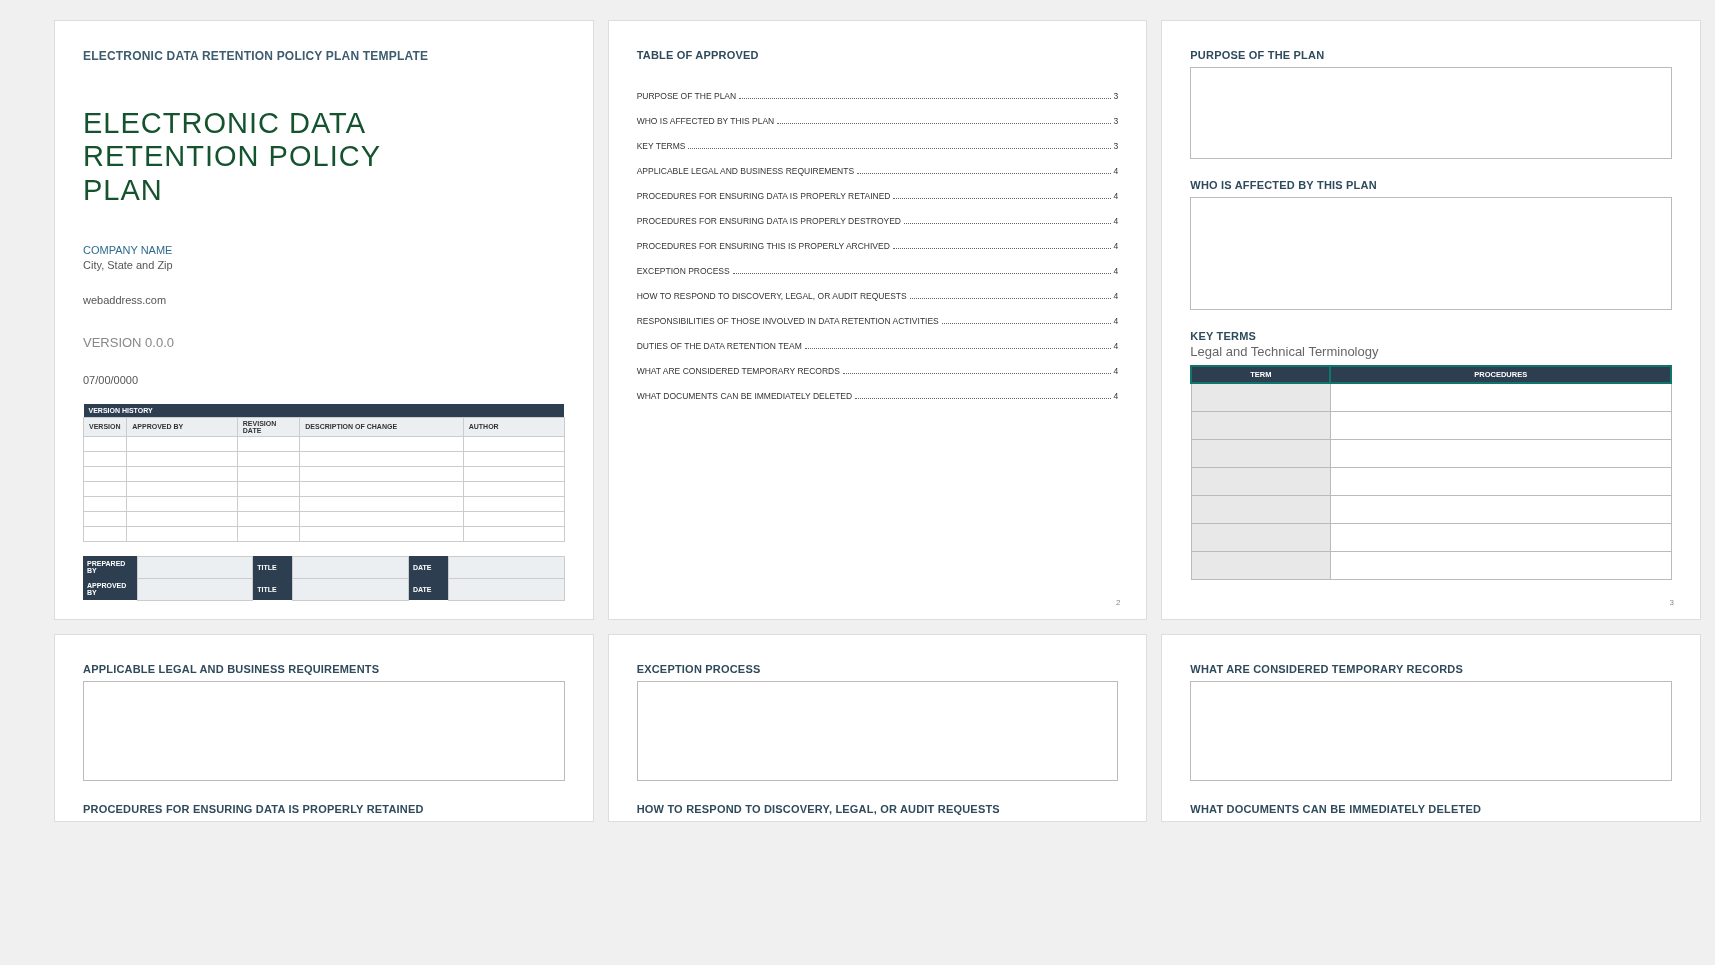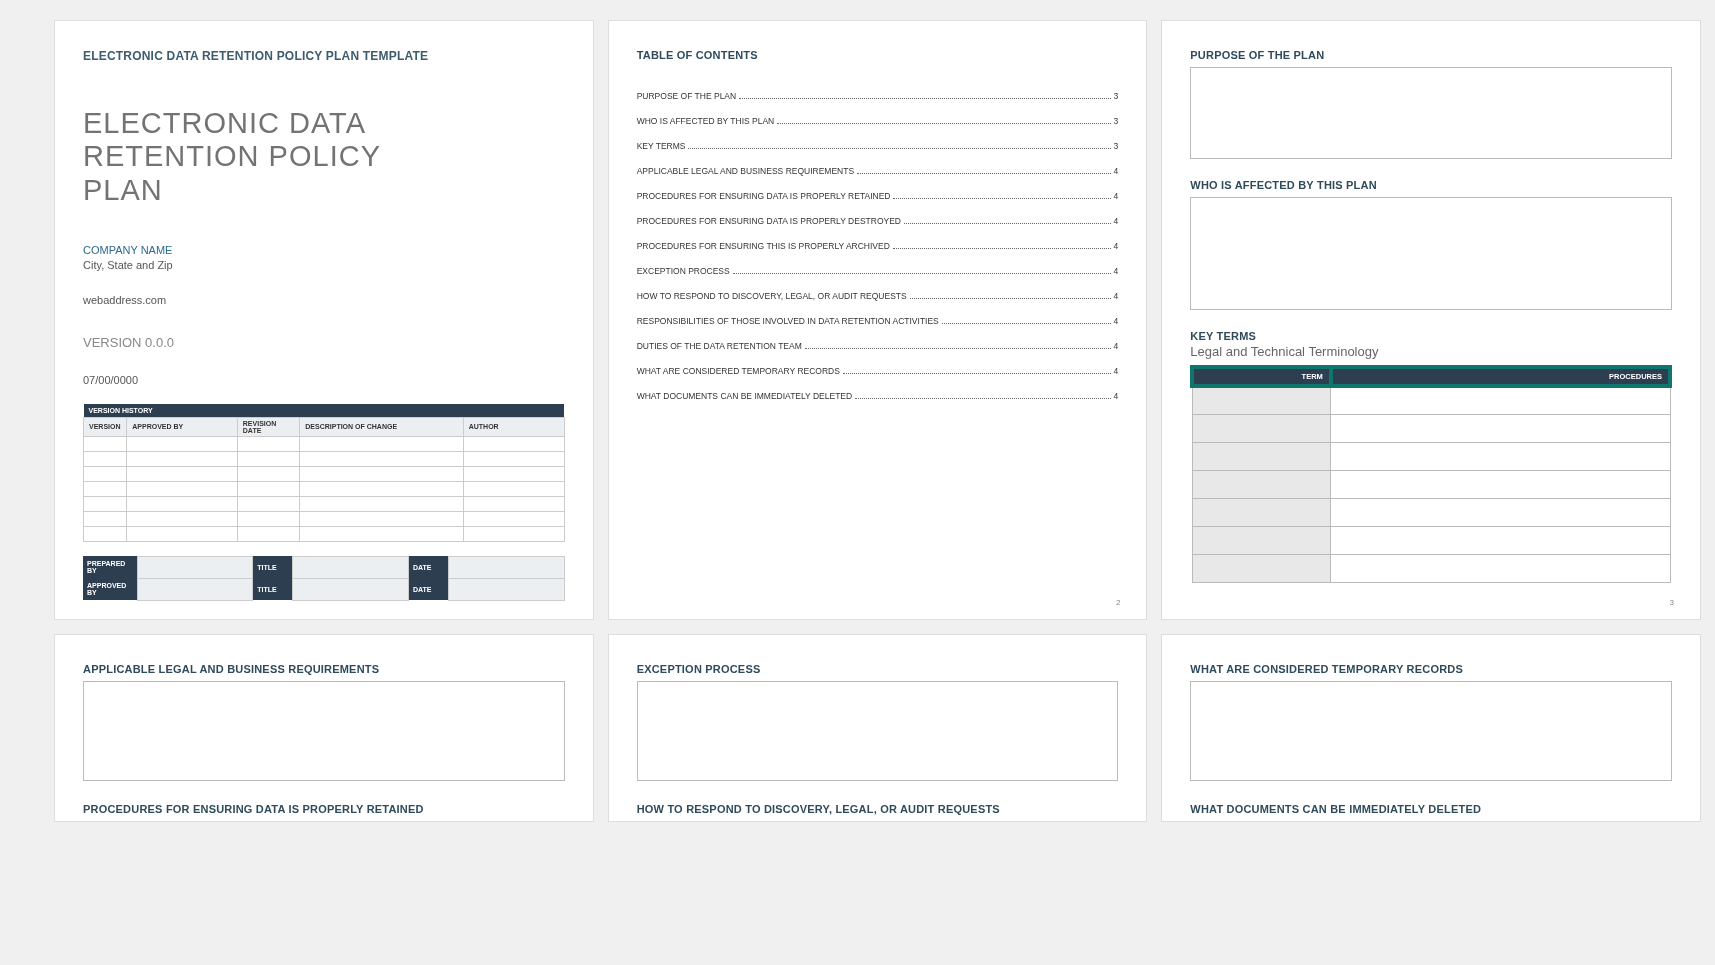--- a/index.html
+++ b/index.html
@@ -26,21 +26,21 @@
   .page.short { height: 188px; }
   .template-header {
     font-size: 12px;
     font-weight: 700;
     letter-spacing: 0.2px;
     color: #3d5c6e;
   }
   .title {
     font-size: 29px;
     font-weight: 400;
-    color: #737373;
+    color: #14532d;
     letter-spacing: 1px;
     line-height: 1.15;
     margin-top: 44px;
   }
   .company-block { margin-top: 36px; font-size: 11px; line-height: 1.4; }
   .company-name { color: #2d6b8e; font-weight: 500; }
   .addr { color: #555; }
   .webaddr { margin-top: 20px; font-size: 11px; color: #555; }
   .version { margin-top: 29px; font-size: 13px; color: #888; }
   .date { margin-top: 24px; font-size: 11px; color: #555; }
@@ -72,21 +72,21 @@
 
   .section { margin-bottom: 20px; }
   .box { border: 1px solid #bbb; width: 100%; margin-top: 6px; }
   .box.h90 { height: 92px; }
   .box.h100 { height: 100px; }
   .box.h110 { height: 113px; }
 
   .subnote { font-size: 13px; color: #666; margin-top: 2px; }
 
   .kt-table { width: 100%; border-collapse: collapse; margin-top: 6px; font-size: 7.5px; }
-  .kt-th { background: #2c3e50; color: #fff; padding: 3px 6px; text-align: right; font-weight: 700; border: 4px solid #0f766e; }
+  .kt-th { background: #2c3e50; color: #fff; padding: 3px 6px; text-align: center; font-weight: 700; border: 2px solid #0f766e; }
   .kt-td { border: 1px solid #bbb; height: 28px; }
   .kt-td.term { background: #e8e8e8; width: 29%; }
   .kt-td.def { background: #fff; }
 
   .page4 .sec-title, .page5 .sec-title, .page6 .sec-title { margin-top: 0; }
   .page .section:first-child .sec-title { margin-top: 0; }
   .page4 .section + .section .sec-title,
   .page5 .section + .section .sec-title,
   .page6 .section + .section .sec-title { margin-top: 22px; }
 </style>
@@ -190,21 +190,21 @@
         <td class="sign-label sm">TITLE</td>
         <td class="sign-cell"></td>
         <td class="sign-label sm">DATE</td>
         <td class="sign-cell"></td>
       </tr>
     </tbody>
       </table>
   </div>
 
   <div class="page">
-    <div class="toc-title">TABLE OF CONTENTS</div>
+    <div class="toc-title">TABLE OF APPROVED</div>
     <div class="toc" id="toc">
         <div class="toc-row">
           <span class="toc-label">PURPOSE OF THE PLAN</span>
           <span class="toc-dots"></span>
           <span class="toc-page">3</span>
         </div>
         <div class="toc-row">
           <span class="toc-label">WHO IS AFFECTED BY THIS PLAN</span>
           <span class="toc-dots"></span>
           <span class="toc-page">3</span>

